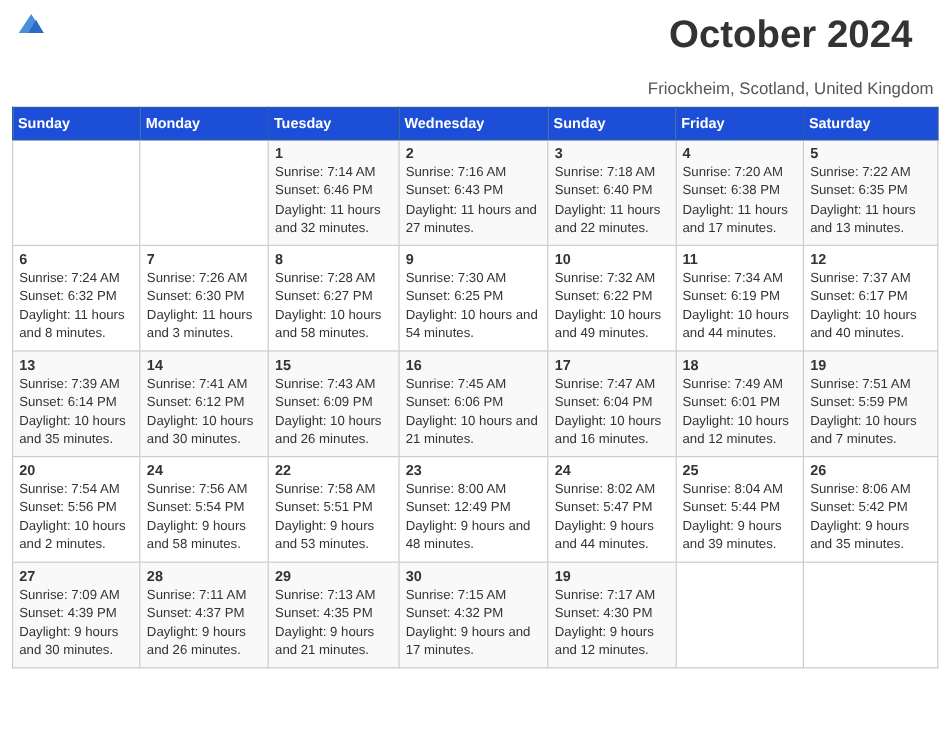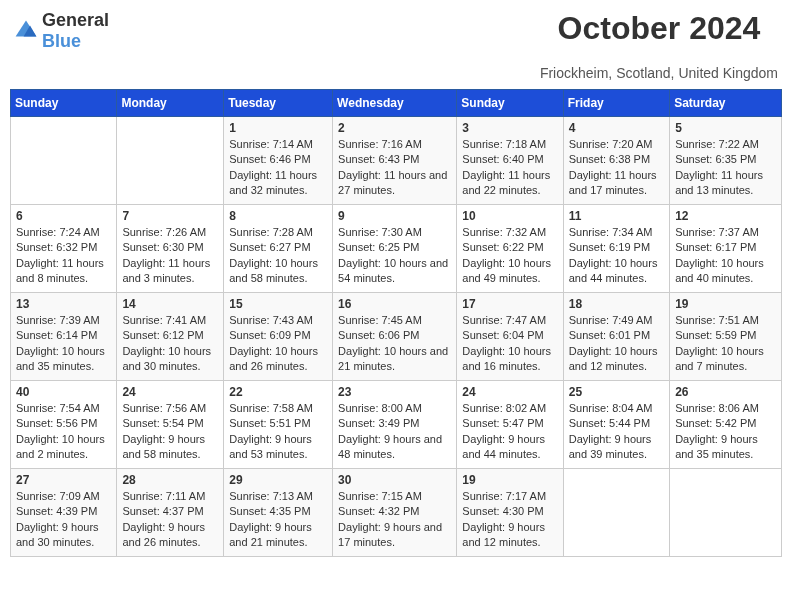--- a/index.html
+++ b/index.html
@@ -82,24 +82,20 @@
   </style>
 </head>
 <body>
 
 <div class="header">
   <div class="logo">
     <svg class="logo-icon" viewBox="0 0 30 30" xmlns="http://www.w3.org/2000/svg">
       <polygon points="15,2 28,22 2,22" fill="#4a90d9"></polygon>
       <polygon points="20,8 28,22 12,22" fill="#2a6abf"></polygon>
     </svg>
-    <div>
-      <span style="font-size:18px;font-weight:bold;color:#333;">General</span><br>
-      <span style="font-size:18px;font-weight:bold;color:#4a90d9;">Blue</span>
-    </div>
   </div>
   <div class="title-block">
     <div class="month-title">October 2024</div>
     <div class="subtitle">Friockheim, Scotland, United Kingdom</div>
   </div>
 </div>
 
 <table>
   <thead>
     <tr>
@@ -230,41 +226,41 @@
         </td>
         <td>
           <span class="day-num">19</span>
           <div class="day-info">Sunrise: 7:51 AM
 Sunset: 5:59 PM
 Daylight: 10 hours and 7 minutes.</div>
         </td>
       </tr>
       <tr>
         <td>
-          <span class="day-num">40</span>
+          <span class="day-num">20</span>
           <div class="day-info">Sunrise: 7:54 AM
 Sunset: 5:56 PM
 Daylight: 10 hours and 2 minutes.</div>
         </td>
         <td>
           <span class="day-num">24</span>
           <div class="day-info">Sunrise: 7:56 AM
 Sunset: 5:54 PM
 Daylight: 9 hours and 58 minutes.</div>
         </td>
         <td>
           <span class="day-num">22</span>
           <div class="day-info">Sunrise: 7:58 AM
 Sunset: 5:51 PM
 Daylight: 9 hours and 53 minutes.</div>
         </td>
         <td>
           <span class="day-num">23</span>
           <div class="day-info">Sunrise: 8:00 AM
-Sunset: 3:49 PM
+Sunset: 12:49 PM
 Daylight: 9 hours and 48 minutes.</div>
         </td>
         <td>
           <span class="day-num">24</span>
           <div class="day-info">Sunrise: 8:02 AM
 Sunset: 5:47 PM
 Daylight: 9 hours and 44 minutes.</div>
         </td>
         <td>
           <span class="day-num">25</span>

